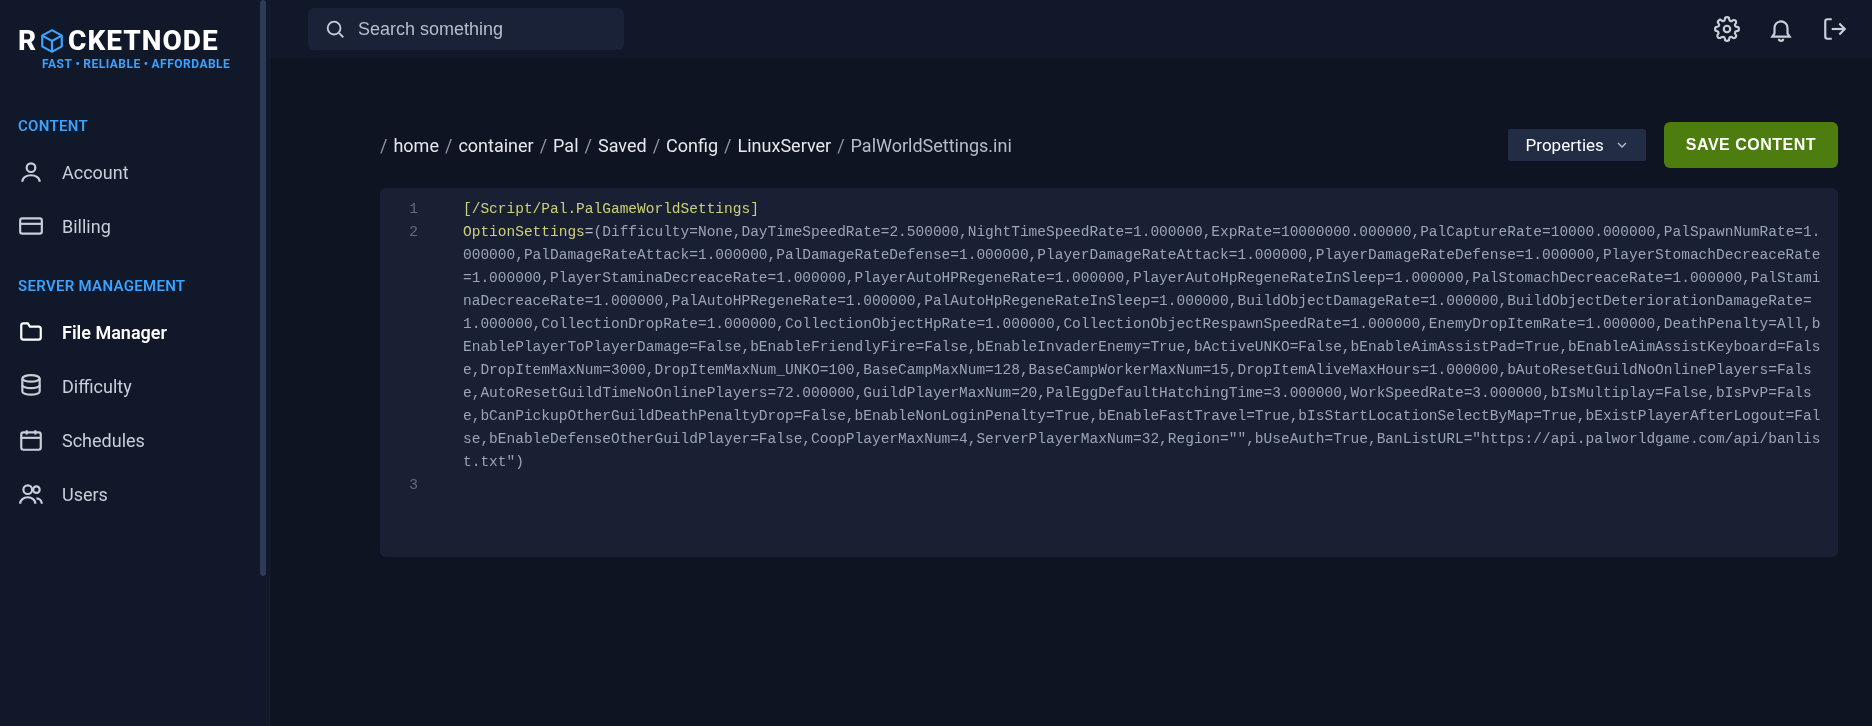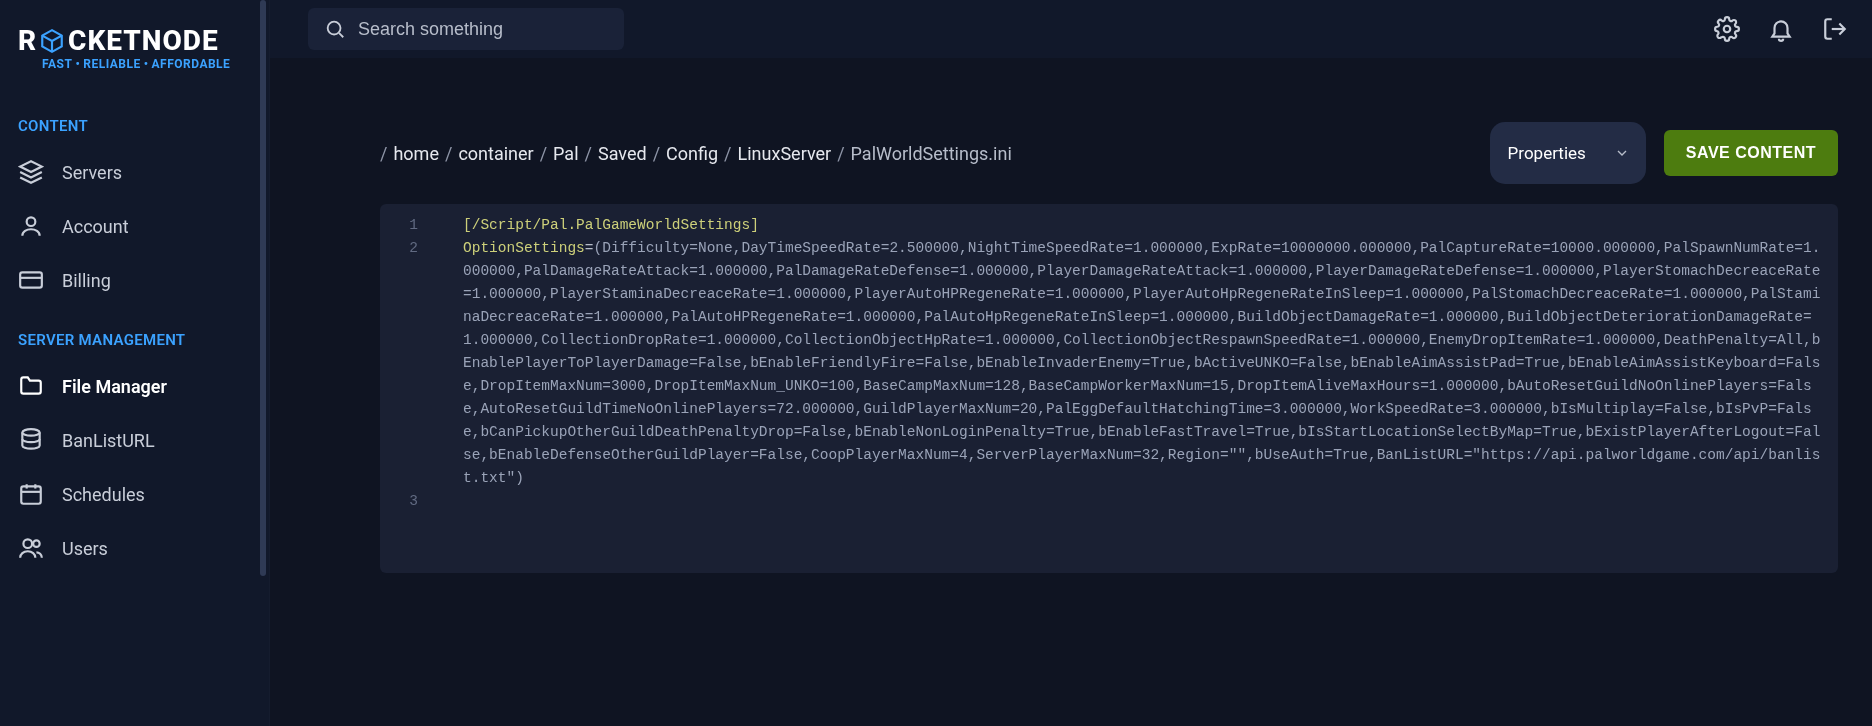--- a/index.html
+++ b/index.html
@@ -147,26 +147,26 @@
 }
 .breadcrumb .sep { color: #8e95a7; }
 .breadcrumb .seg { color: #e6e8ee; cursor: pointer; text-align: right; }
 .breadcrumb .seg.current { color: #b7bdca; }
 .breadcrumb .seg:first-child { color: #b7bdca; }
 
 .spacer { flex: 1; }
 
 .dropdown {
   background: #232c45;
-  border-radius: 15px;
-  height: 62px;
+  border-radius: 2px;
+  height: 32px;
   display: flex;
   align-items: center;
   padding: 0 16px 0 18px;
-  gap: 28px;
+  gap: 10px;
   color: #ffffff;
   font-size: 17px;
   cursor: pointer;
 }
 .dropdown .chev { color: #b7bdca; }
 
 .save-btn {
   background: #4d7c0f;
   color: #ffffff;
   font-weight: 700;
@@ -230,30 +230,20 @@
     <div class="tagline">
       <span>FAST</span><span class="dot">•</span><span>RELIABLE</span><span class="dot">•</span><span>AFFORDABLE</span>
     </div>
   </div>
 
   <div class="section-title">CONTENT</div>
 
   <div class="nav-item">
     <span class="icon">
       <svg width="26" height="26" viewBox="0 0 24 24" fill="none" stroke="currentColor" stroke-width="2">
-          <polygon points="12 2 2 7 12 12 22 7 12 2"></polygon>
-          <polyline points="2 12 12 17 22 12"></polyline>
-          <polyline points="2 17 12 22 22 17"></polyline>
-        </svg>
-    </span>
-    <span>Servers</span>
-  </div>
-  <div class="nav-item">
-    <span class="icon">
-      <svg width="26" height="26" viewBox="0 0 24 24" fill="none" stroke="currentColor" stroke-width="2">
           <circle cx="12" cy="8" r="4"></circle>
           <path d="M4 21c0-4 4-6 8-6s8 2 8 6"></path>
         </svg>
     </span>
     <span>Account</span>
   </div>
   <div class="nav-item">
     <span class="icon">
       <svg width="26" height="26" viewBox="0 0 24 24" fill="none" stroke="currentColor" stroke-width="2">
           <rect x="2" y="5" width="20" height="14" rx="2"></rect>
@@ -274,21 +264,21 @@
     <span>File Manager</span>
   </div>
   <div class="nav-item">
     <span class="icon">
       <svg width="26" height="26" viewBox="0 0 24 24" fill="none" stroke="currentColor" stroke-width="2">
           <ellipse cx="12" cy="5" rx="8" ry="3"></ellipse>
           <path d="M4 5v6c0 1.7 3.6 3 8 3s8-1.3 8-3V5"></path>
           <path d="M4 11v6c0 1.7 3.6 3 8 3s8-1.3 8-3v-6"></path>
         </svg>
     </span>
-    <span>BanListURL</span>
+    <span>Difficulty</span>
   </div>
   <div class="nav-item">
     <span class="icon">
       <svg width="26" height="26" viewBox="0 0 24 24" fill="none" stroke="currentColor" stroke-width="2">
           <rect x="3" y="5" width="18" height="16" rx="2"></rect>
           <line x1="3" y1="10" x2="21" y2="10"></line>
           <line x1="8" y1="3" x2="8" y2="7"></line>
           <line x1="16" y1="3" x2="16" y2="7"></line>
         </svg>
     </span>

